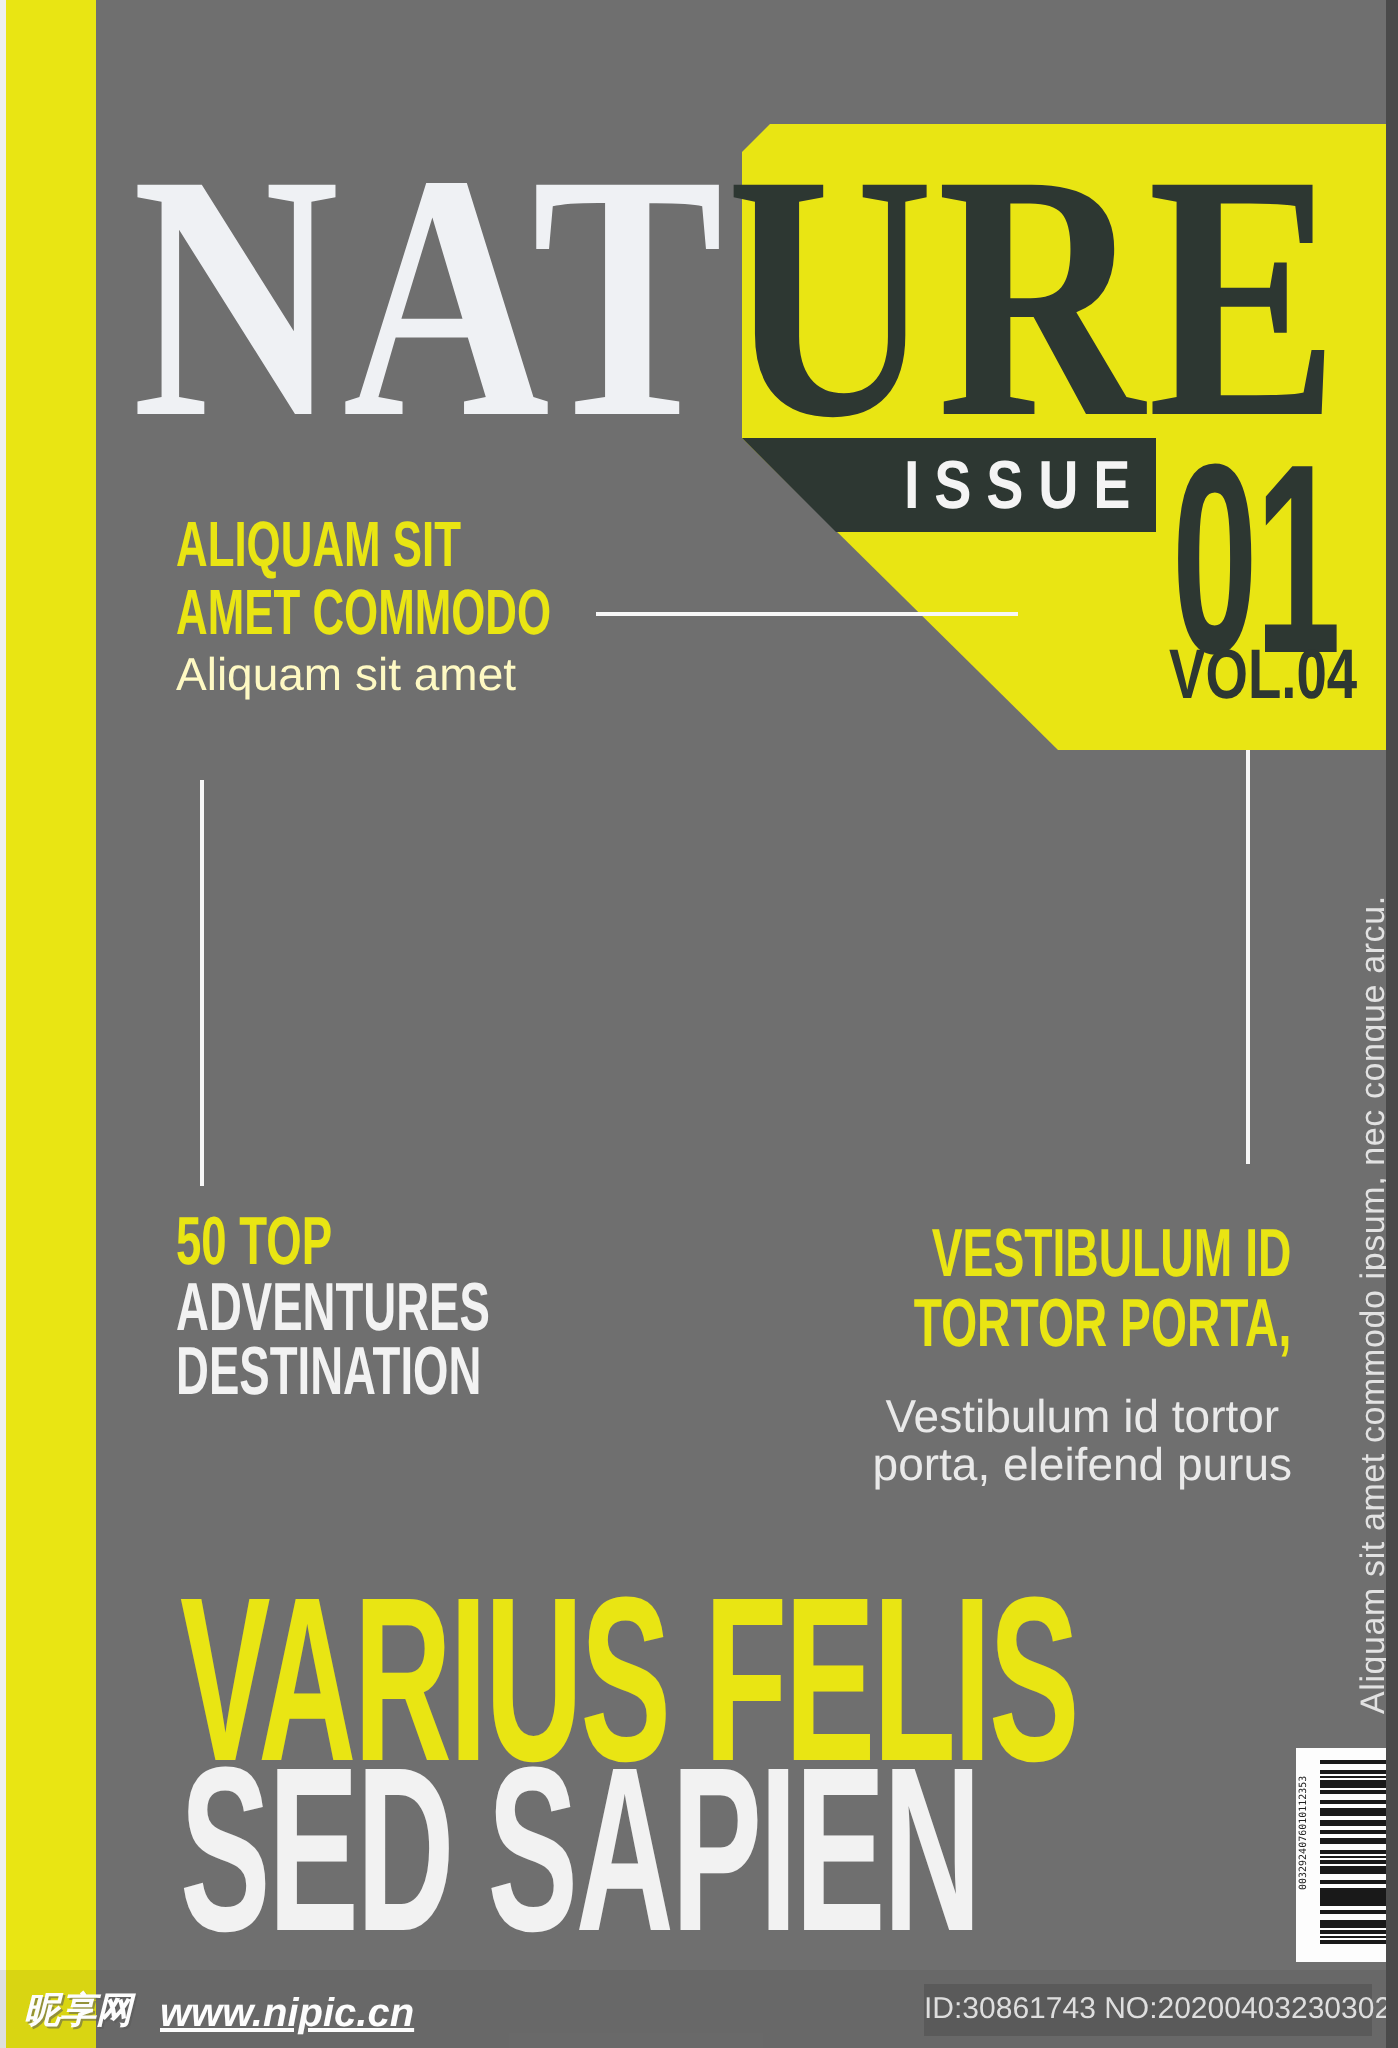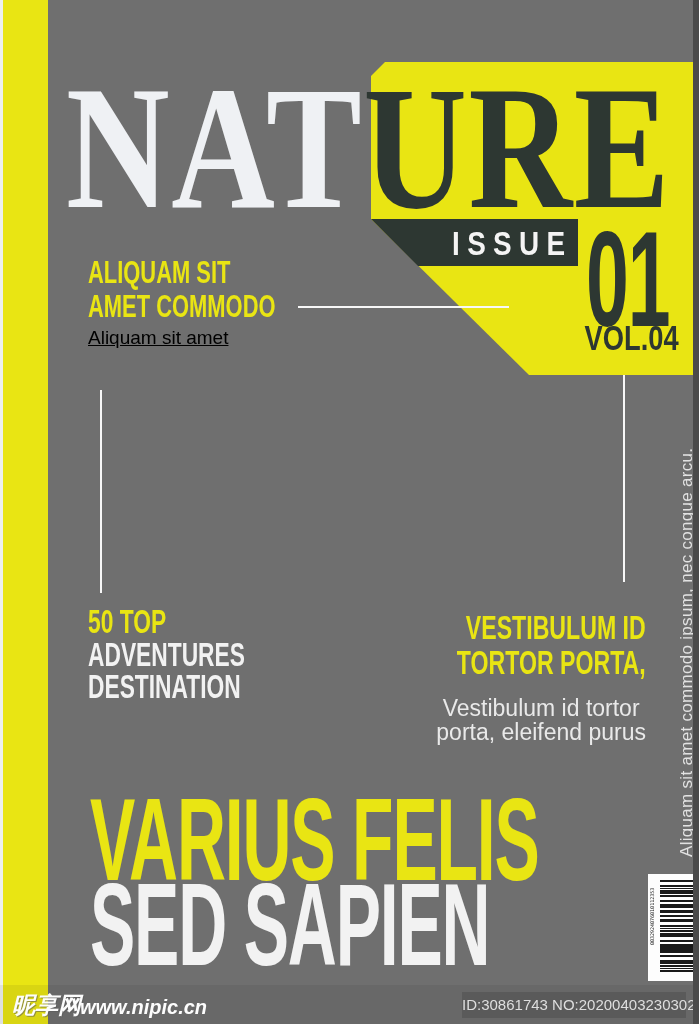--- a/index.html
+++ b/index.html
@@ -43,21 +43,21 @@
   
   .hline-top{left:298px;top:306px;width:211px;height:2px;background:#f7f7f7;}
   .vline-left{left:100px;top:390px;width:2px;height:203px;background:#f7f7f7;}
   .vline-right{left:623px;top:375px;width:2px;height:207px;background:#f7f7f7;}
   
   .feat-top-head{
     left:88px;top:255px;font-weight:700;font-size:32px;line-height:34px;
     color:#e9e513;white-space:nowrap;transform:scaleX(0.685);transform-origin:left top;
   }
   .feat-top-body{
-    left:88px;top:326px;font-size:19px;line-height:23.5px;color:#000000;white-space:nowrap;text-decoration:underline;
+    left:88px;top:326px;font-size:23px;line-height:23.5px;color:#fef9c3;white-space:nowrap;
   }
   
   .feat-left-head{
     left:88px;top:605px;font-weight:700;font-size:34px;line-height:32.5px;
     white-space:nowrap;transform:scaleX(0.67);transform-origin:left top;color:#f2f2f2;
   }
   .feat-left-head .accent{color:#e9e513;}
   
   .feat-right-head{
     right:47px;top:610px;font-weight:700;font-size:34px;line-height:35px;text-align:right;
@@ -91,26 +91,26 @@
       repeating-linear-gradient(180deg,rgba(0,0,0,0) 0 11px,#191919 11px 14px);
   }
   .barcode-digits{
     position:absolute;left:-16px;top:48px;width:40px;
     transform:rotate(-90deg);font-size:5px;color:#222;letter-spacing:0;
     font-family:"DejaVu Sans Mono",monospace;white-space:nowrap;
   }
   
   .bottom-bar{left:0;top:985px;width:699px;height:39px;background:rgba(20,20,20,0.07);}
   .logo-cn{
-    left:12px;top:990px;color:#fdfdfd;font-weight:700;font-style:italic;font-size:23px;
+    left:12px;top:990px;color:#fdfdfd;font-weight:700;font-style:italic;font-size:18px;
     line-height:30px;white-space:nowrap;text-shadow:1px 1px 0 rgba(90,90,90,0.55);
   }
   .logo-url{
     left:80px;top:995px;color:#fdfdfd;font-weight:700;font-style:italic;font-size:20px;
-    line-height:24px;white-space:nowrap;
+    line-height:24px;white-space:nowrap;text-decoration:underline;
   }
   .id-box{
     left:462px;top:992px;width:224px;height:26px;background:rgba(30,30,30,0.18);
     color:#dedede;font-size:15px;line-height:26px;text-align:center;white-space:nowrap;
   }
 </style>
 </head>
 <body>
 
 <div id="cover">

